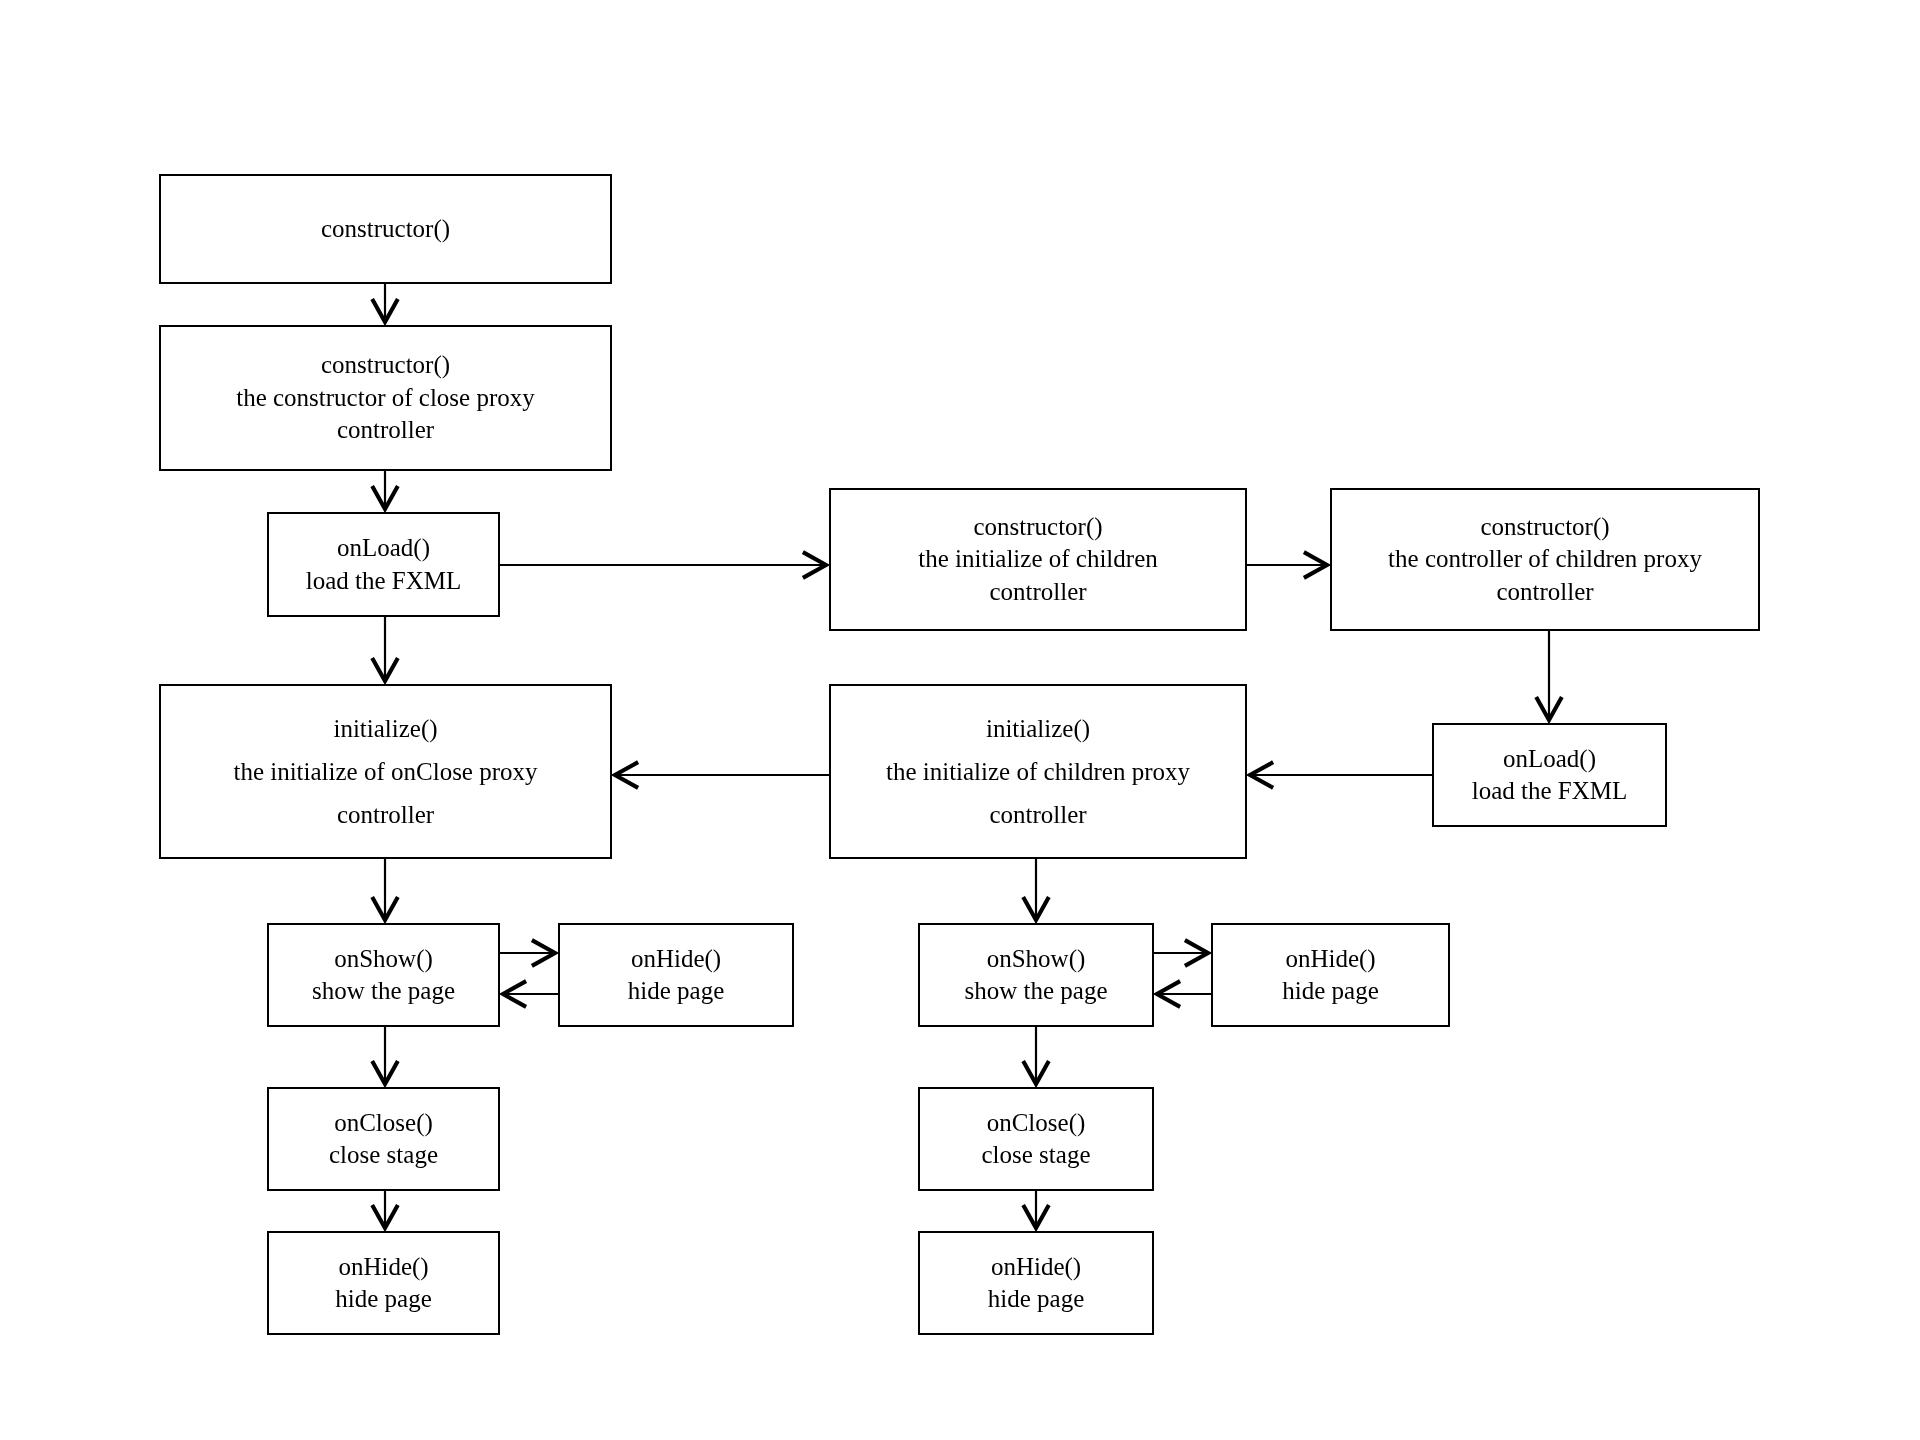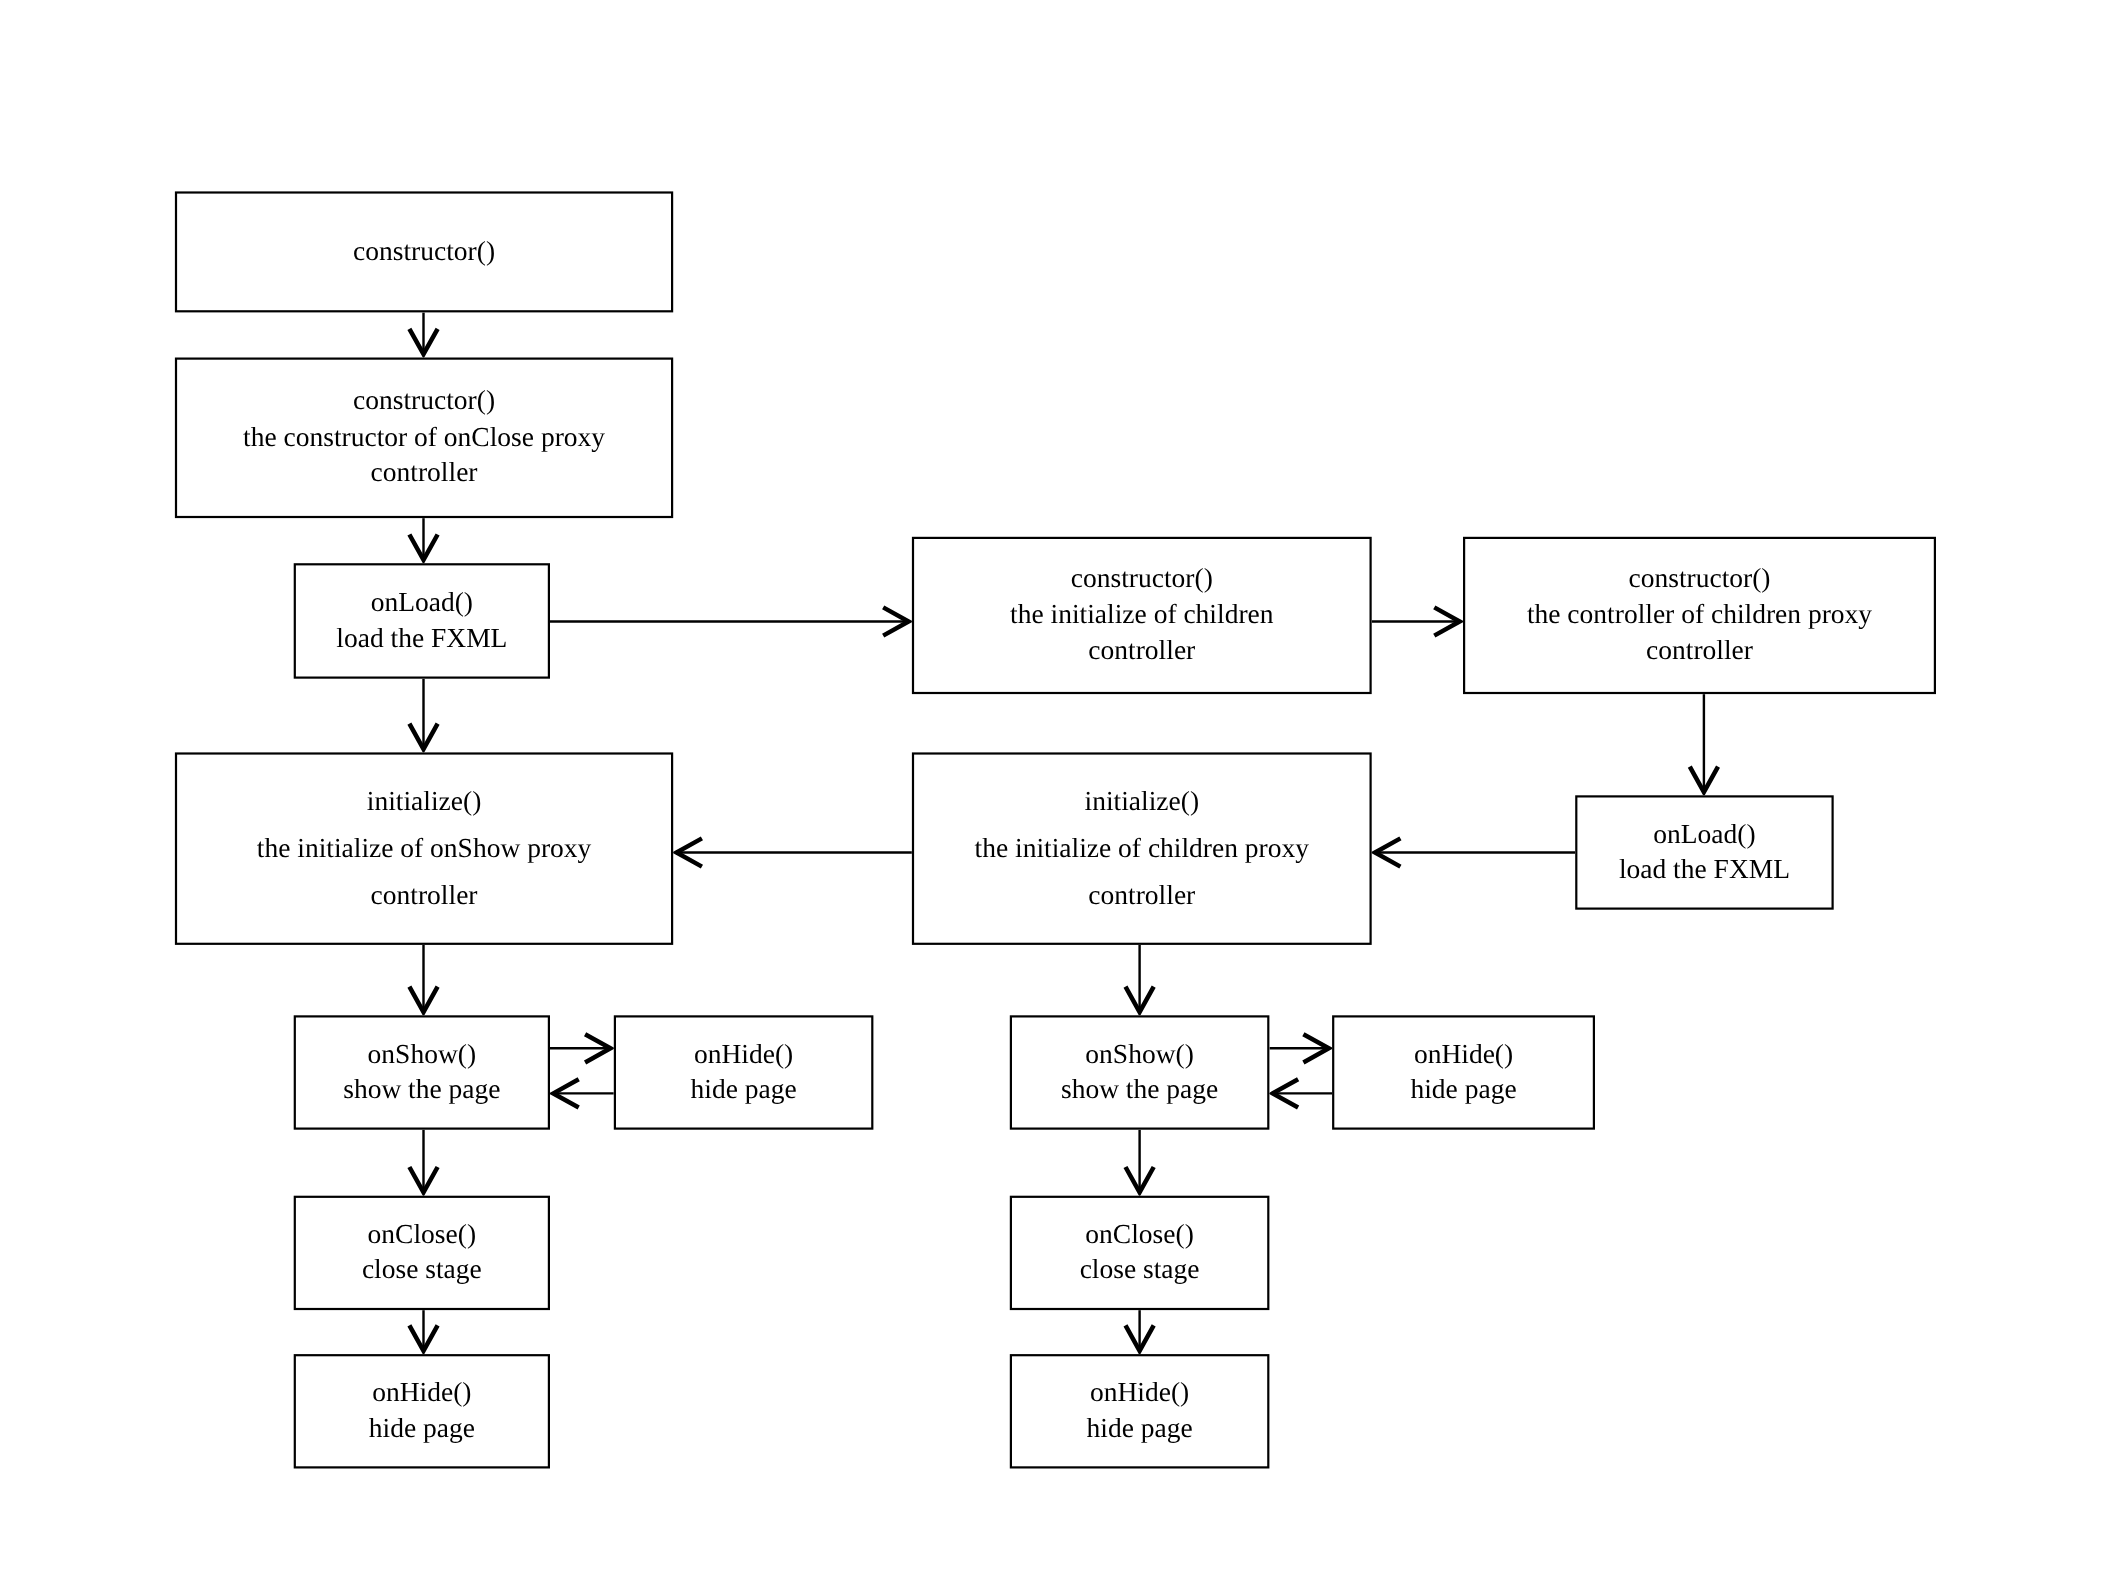--- a/index.html
+++ b/index.html
@@ -81,21 +81,21 @@
         <polyline points="1036,1191 1036,1228" stroke="#000000" fill="none" marker-end="url(#arrow-head)"></polyline>
       </g>
   </svg>
 
   <div id="node-layer">
       <div class="node-box" style="left: 159px; top: 174px; width: 453px; height: 110px;">
         <span class="node-line">constructor()</span>
       </div>
       <div class="node-box" style="left: 159px; top: 325px; width: 453px; height: 146px;">
         <span class="node-line">constructor()</span>
-        <span class="node-line">the constructor of onClose proxy</span>
+        <span class="node-line">the constructor of close proxy</span>
         <span class="node-line">controller</span>
       </div>
       <div class="node-box" style="left: 267px; top: 512px; width: 233px; height: 105px;">
         <span class="node-line">onLoad()</span>
         <span class="node-line">load the FXML</span>
       </div>
       <div class="node-box" style="left: 829px; top: 488px; width: 418px; height: 143px;">
         <span class="node-line">constructor()</span>
         <span class="node-line">the initialize of children</span>
         <span class="node-line">controller</span>
@@ -104,21 +104,21 @@
         <span class="node-line">constructor()</span>
         <span class="node-line">the controller of children proxy</span>
         <span class="node-line">controller</span>
       </div>
       <div class="node-box" style="left: 1432px; top: 723px; width: 235px; height: 104px;">
         <span class="node-line">onLoad()</span>
         <span class="node-line">load the FXML</span>
       </div>
       <div class="node-box spaced" style="left: 159px; top: 684px; width: 453px; height: 175px;">
         <span class="node-line">initialize()</span>
-        <span class="node-line">the initialize of onShow proxy</span>
+        <span class="node-line">the initialize of onClose proxy</span>
         <span class="node-line">controller</span>
       </div>
       <div class="node-box spaced" style="left: 829px; top: 684px; width: 418px; height: 175px;">
         <span class="node-line">initialize()</span>
         <span class="node-line">the initialize of children proxy</span>
         <span class="node-line">controller</span>
       </div>
       <div class="node-box" style="left: 267px; top: 923px; width: 233px; height: 104px;">
         <span class="node-line">onShow()</span>
         <span class="node-line">show the page</span>

